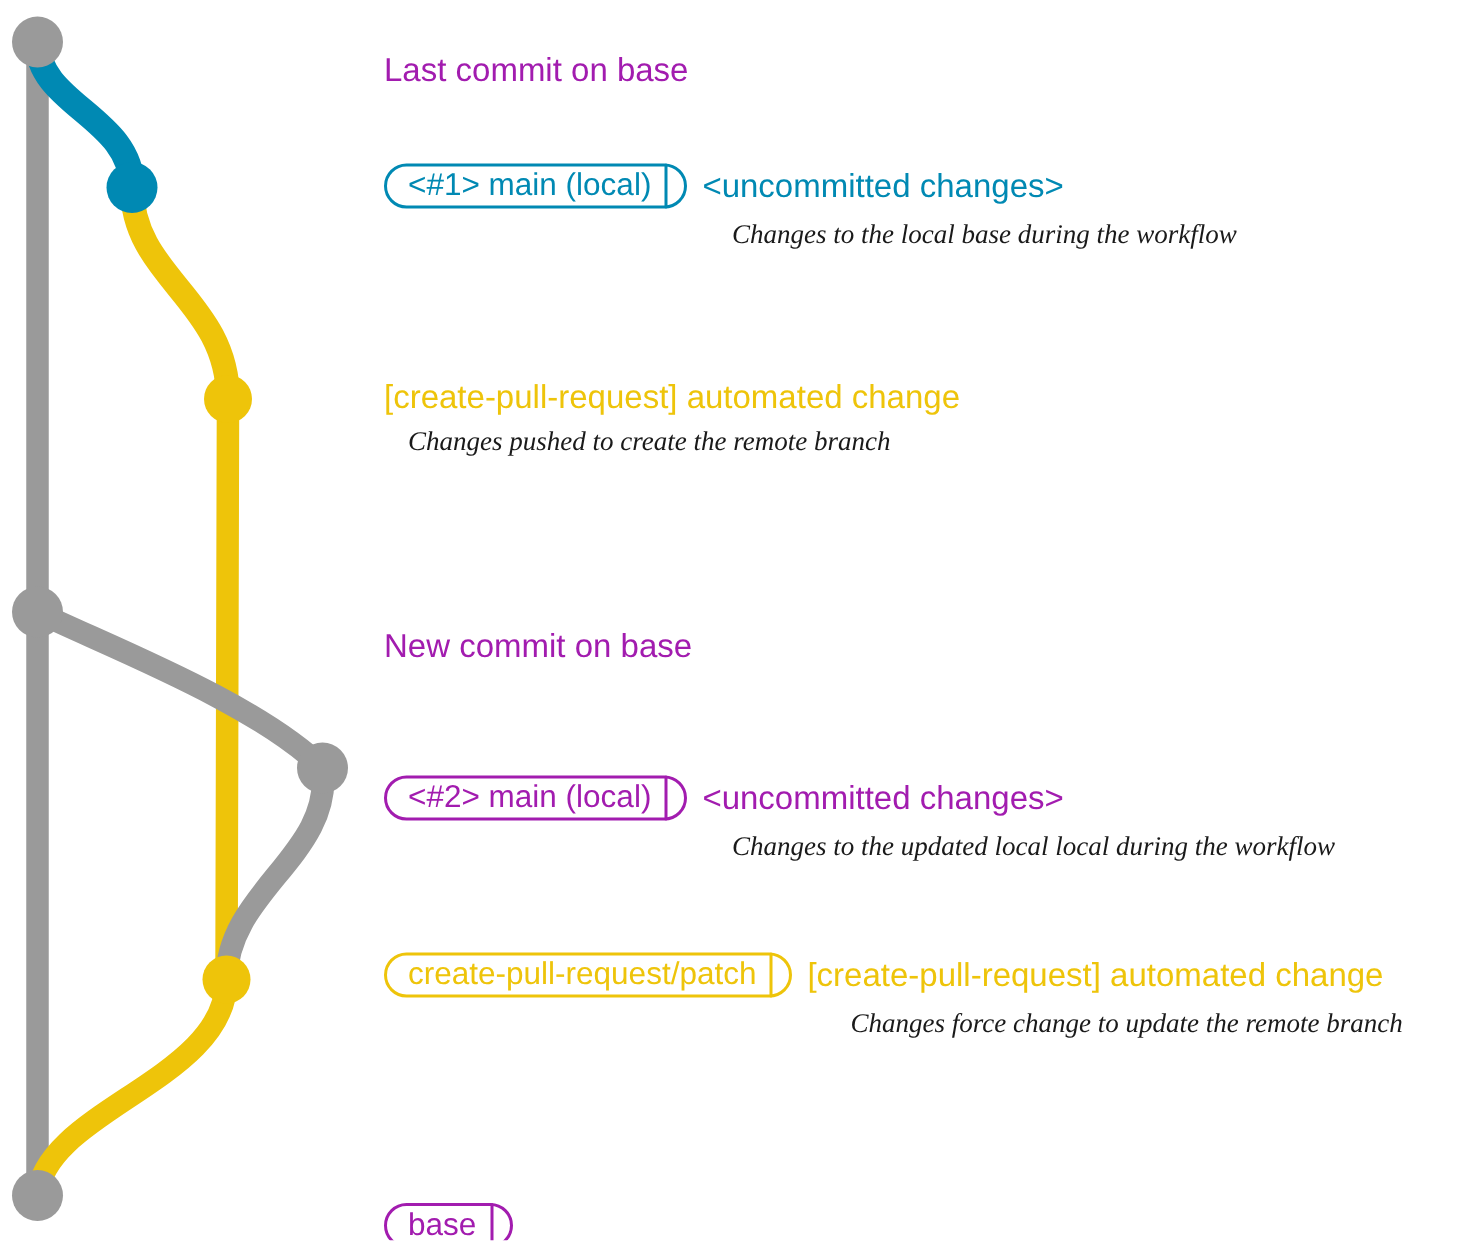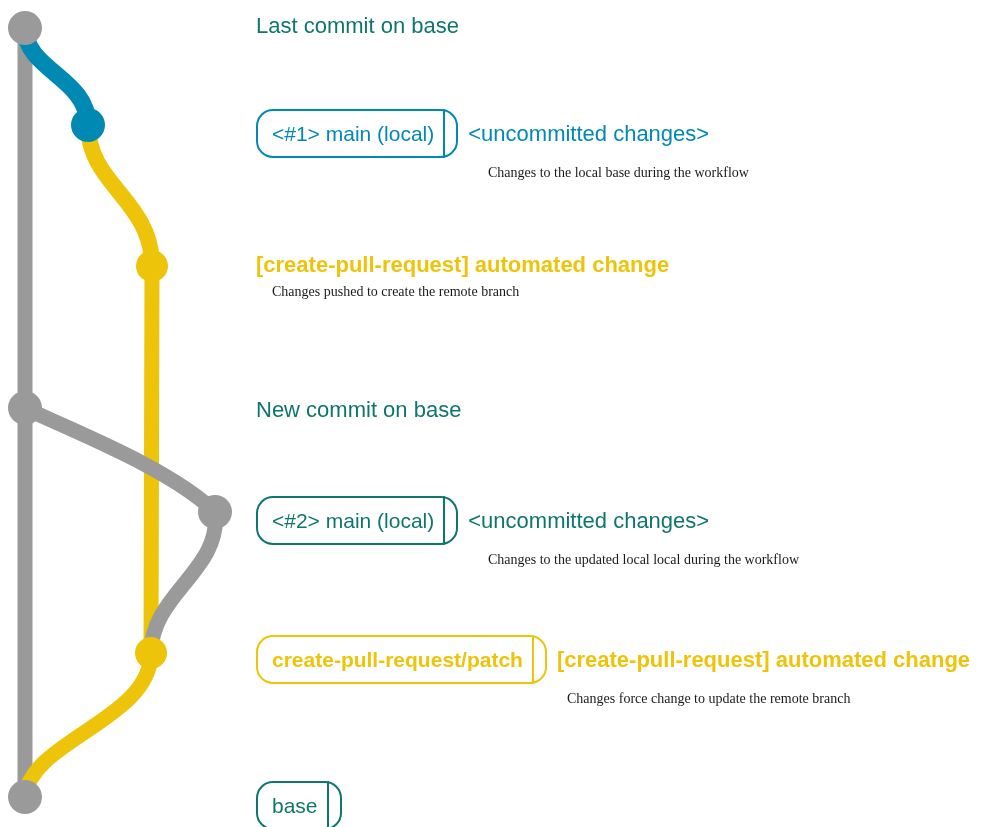--- a/index.html
+++ b/index.html
@@ -46,34 +46,35 @@
   }
   .headline {
     font-family: "Liberation Sans", sans-serif;
     font-size: 22px;
     font-weight: 400;
     white-space: nowrap;
     line-height: 1.15;
   }
   .subline {
     font-family: "Liberation Serif", serif;
-    font-size: 14px;
+    font-size: 18px;
     color: #1a1a1a;
     white-space: nowrap;
     line-height: 1.2;
     margin-top: 7px;
+    font-style: italic;
   }
 
   
   .pill {
     position: relative;
     display: inline-flex;
     align-items: center;
     box-sizing: border-box;
-    height: 49px;
+    height: 30px;
     padding: 0 22px 0 14px;
     border: 2px solid currentColor;
     border-radius: 17px;
     font-family: "Liberation Sans", sans-serif;
     font-size: 21px;
     font-weight: 400;
     white-space: nowrap;
     background: #ffffff;
     margin-right: 10px;
   }
@@ -83,22 +84,22 @@
     right: 11px;
     top: -2px;
     bottom: -2px;
     width: 2px;
     background: currentColor;
     border-radius: 1px;
   }
 
   
   .c-blue   { color: #0089b3; }
-  .c-yellow { color: #eec40a; font-weight: bold; }
-  .c-gray   { color: #0f766e; }
+  .c-yellow { color: #eec40a; }
+  .c-gray   { color: #a21caf; margin-top: 21px; }
 </style>
 </head>
 <body>
 
 <div id="canvas">
 
   <svg id="graph" viewBox="0 0 981 827">
 
     <path class="edge" d="M 25 28 L 25 408" stroke="#9a9a9a" stroke-width="15"></path>
 

